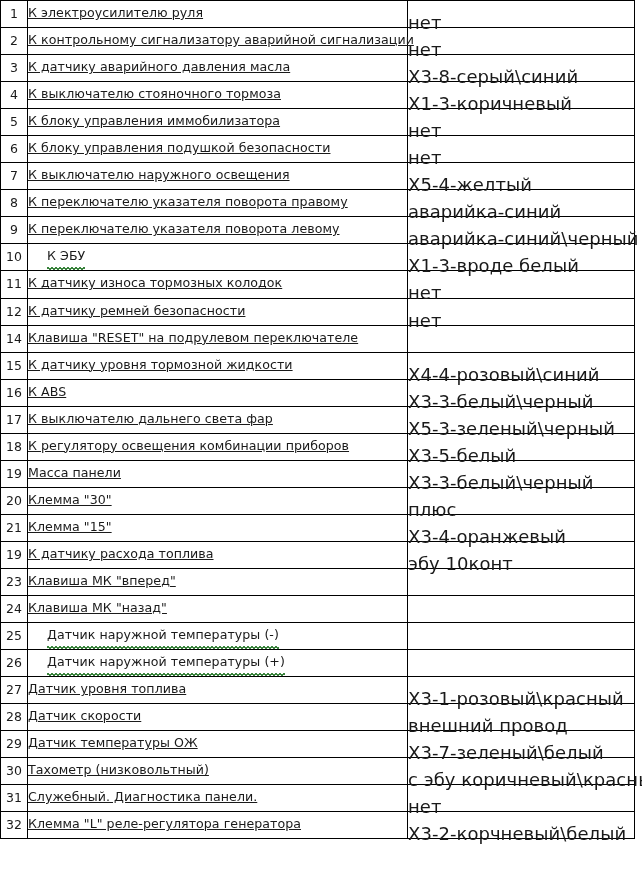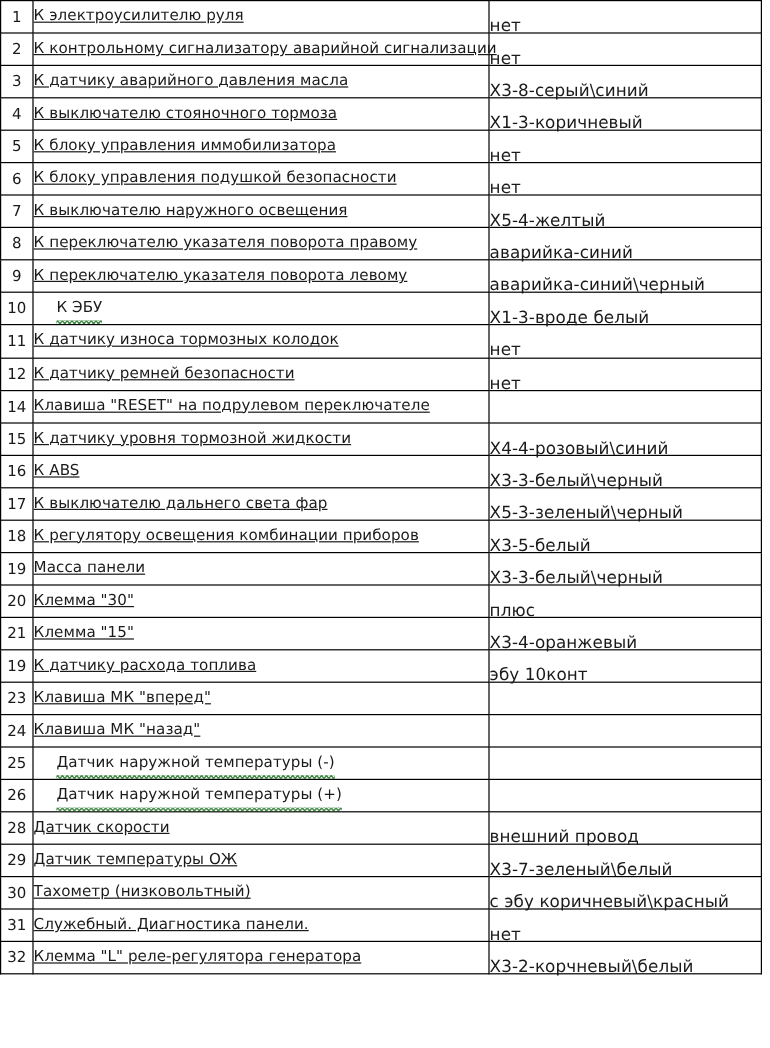--- a/index.html
+++ b/index.html
@@ -71,21 +71,21 @@
   td.col-val {
     width: 226px;
     font-size: 12.6px;
     padding-left: 7px;
   }
   td.col-val .val-text {
     display: block;
     position: relative;
     top: 14px;
     line-height: 15px;
-    font-size: 14px;
+    font-size: 18px;
     white-space: nowrap;
     letter-spacing: 0.05px;
   }
 
   
   .squiggle {
     position: relative;
     display: inline-block;
     padding-bottom: 1px;
     margin-left: 19px;
@@ -381,20 +381,31 @@
         </td>
         <td class="col-desc">
           <span class="desc-text"><span class="squiggle">Датчик наружной температуры (+)</span></span>
         </td>
         <td class="col-val">
           <span class="val-text"></span>
         </td>
       </tr>
       <tr>
         <td class="col-num">
+          <span class="num-text">27</span>
+        </td>
+        <td class="col-desc">
+          <span class="desc-text">Датчик уровня топлива</span>
+        </td>
+        <td class="col-val">
+          <span class="val-text">Х3-1-розовый\красный</span>
+        </td>
+      </tr>
+      <tr>
+        <td class="col-num">
           <span class="num-text">28</span>
         </td>
         <td class="col-desc">
           <span class="desc-text">Датчик скорости</span>
         </td>
         <td class="col-val">
           <span class="val-text">внешний провод</span>
         </td>
       </tr>
       <tr>

